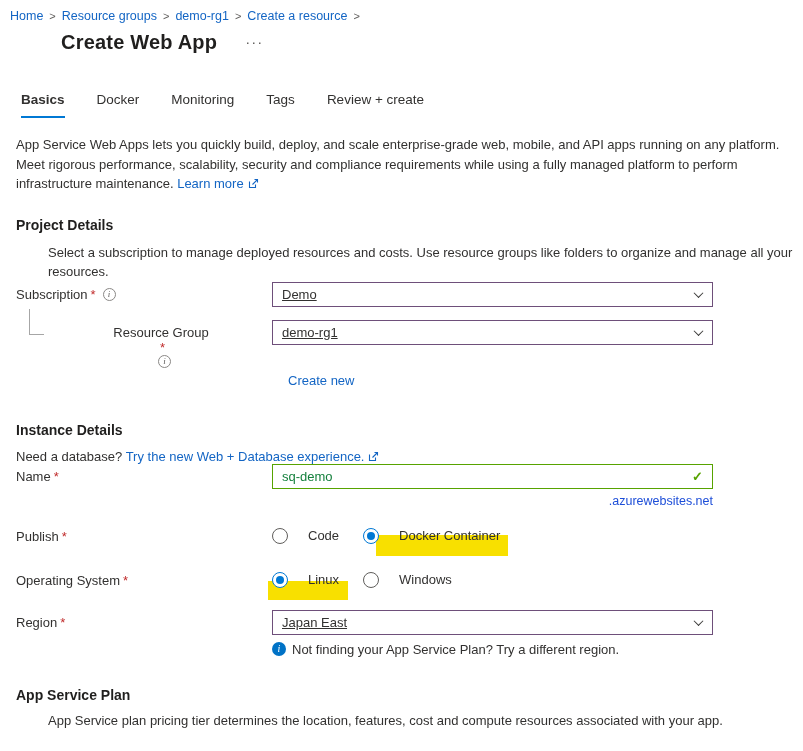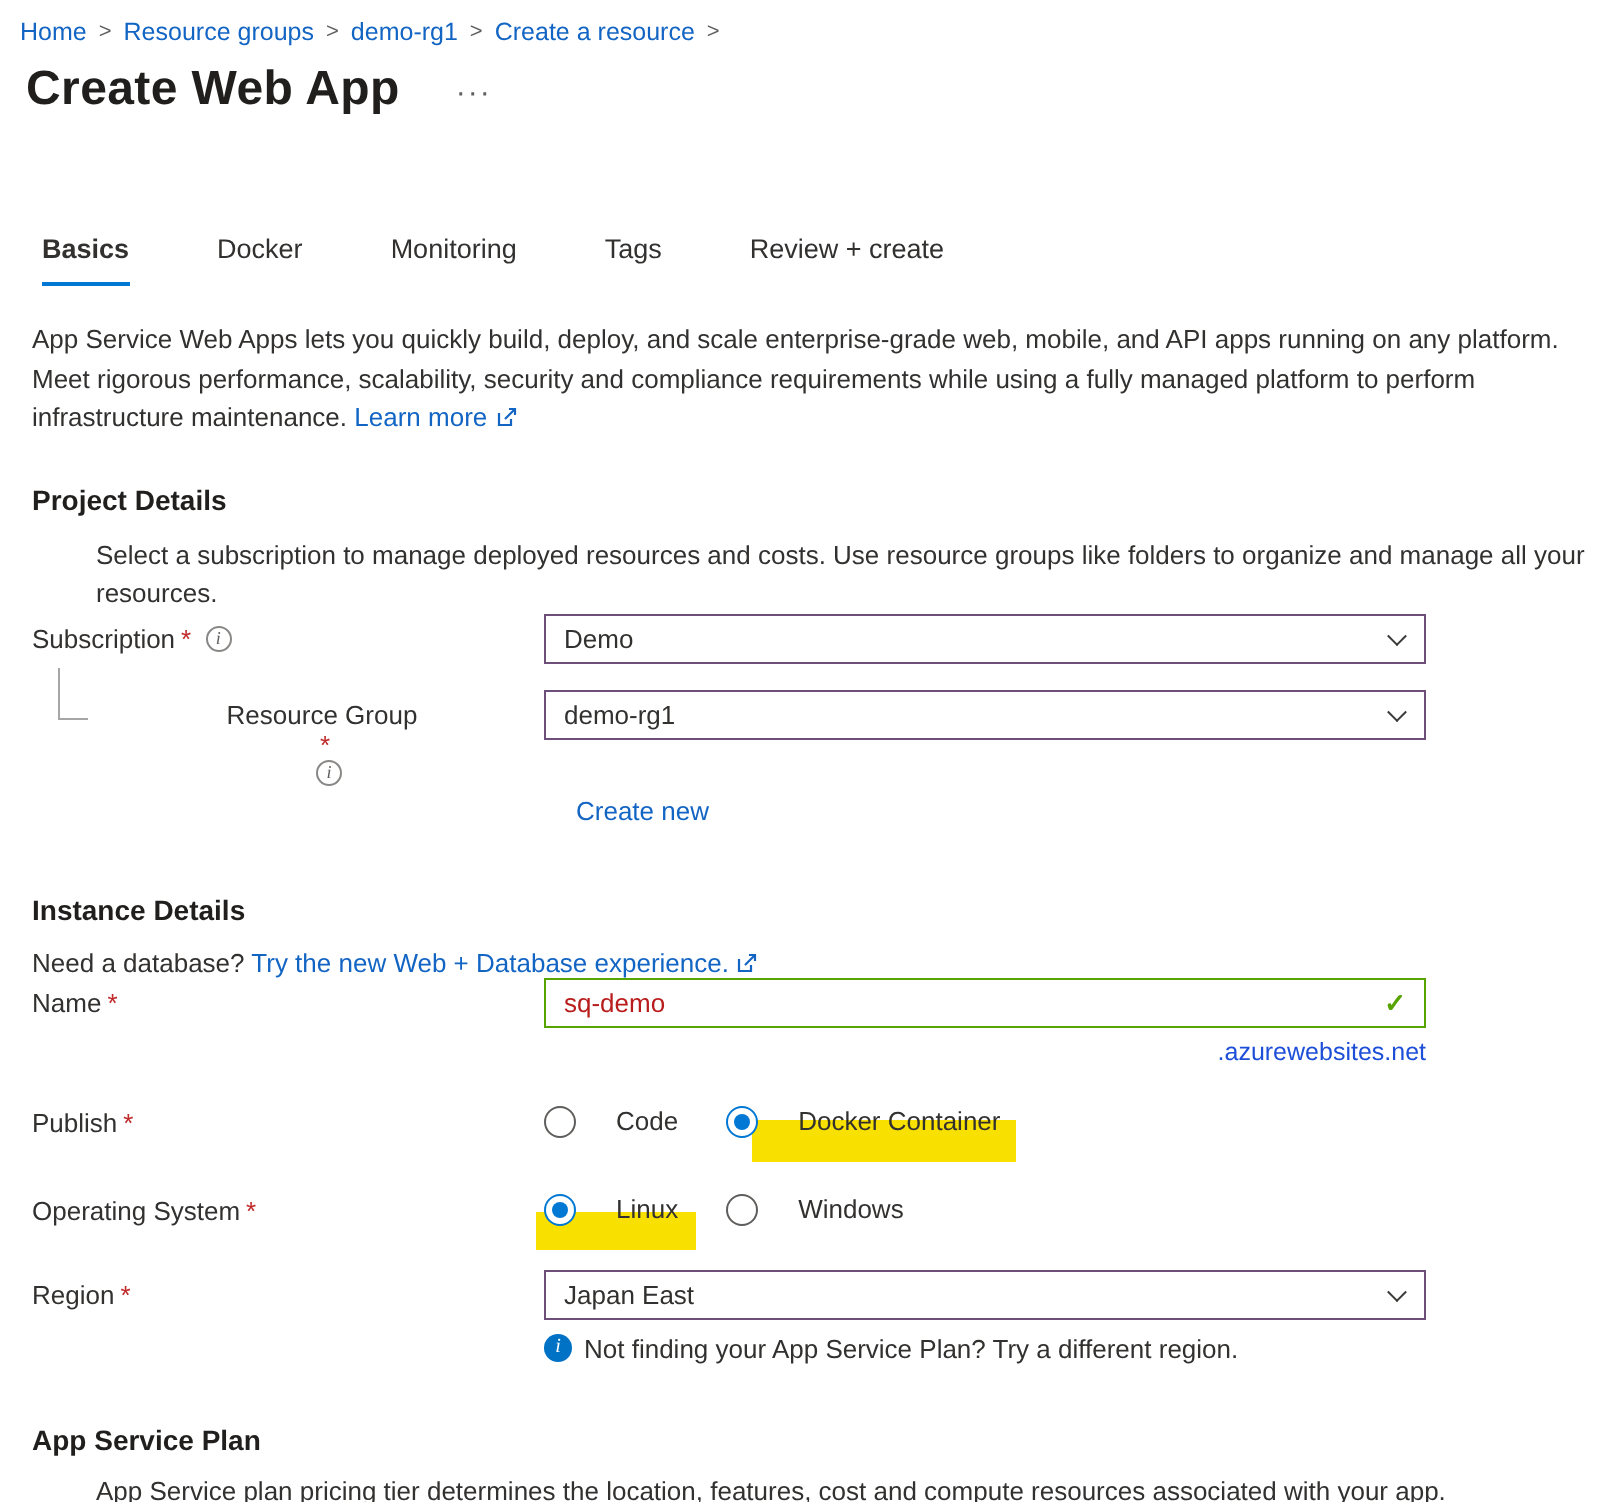--- a/index.html
+++ b/index.html
@@ -12,25 +12,25 @@
     overflow: hidden;
   }
   a { color: #1365c4; text-decoration: none; cursor: pointer; }
 
   
   .breadcrumb { padding: 9px 0 0 10px; font-size: 12.5px; display: flex; align-items: center; }
   .breadcrumb .sep { color: #605e5c; margin: 0 6px; font-size: 11px; }
 
   
   .title-row { display: flex; align-items: flex-end; gap: 28px; padding: 8px 0 0 13px; }
-  .title-row h1 { font-size: 24px; font-weight: 700; color: #201f1e; letter-spacing: .2px; }
+  .title-row h1 { font-size: 20px; font-weight: 700; color: #201f1e; letter-spacing: .2px; margin-left: 48px; }
   .more-dots { color: #605e5c; font-size: 15px; letter-spacing: 1px; cursor: pointer; padding-bottom: 4px; }
 
   
-  .tabs { display: flex; gap: 44px; margin: 58px 0 0 21px; }
+  .tabs { display: flex; gap: 32px; margin: 38px 0 0 21px; }
   .tab { padding-bottom: 9px; font-size: 13.5px; color: #323130; cursor: pointer; border-bottom: 2px solid transparent; }
   .tab.active { font-weight: 700; border-bottom-color: #0078d4; }
 
   .content { padding: 0 0 0 16px; }
 
   .intro { margin-top: 17px; line-height: 1.5; max-width: 772px; }
   .ext-icon { display: inline-block; vertical-align: -1px; margin-left: 4px; }
 
   .section-heading { margin-top: 23px; font-size: 14px; font-weight: 700; color: #201f1e; }
   .section-desc { margin-top: 10px; line-height: 1.5; max-width: 772px; margin-left: 32px; }
@@ -45,33 +45,33 @@
     color: #605e5c; font-size: 9px; line-height: 11px; text-align: center;
     margin-left: 7px; font-style: italic; font-family: "Liberation Serif", serif;
     cursor: pointer; flex-shrink: 0;
   }
   .info-icon::before { content: "i"; }
 
   
   .dropdown {
     height: 25px; border: 1px solid #6e4f7a; background: #fff;
     display: flex; align-items: center; justify-content: space-between;
-    padding: 0 10px 0 9px; cursor: pointer;
+    padding: 0 10px 0 9px; cursor: pointer; text-decoration: underline;
   }
   .chevron {
     width: 7px; height: 7px;
     border-right: 1.5px solid #3b3a39; border-bottom: 1.5px solid #3b3a39;
     transform: rotate(45deg) translate(-1px,-1px);
   }
   .text-field {
     height: 25px; border: 1px solid #57a300; background: #fff;
     display: flex; align-items: center; padding: 0 9px;
   }
   .text-field input {
-    border: none; outline: none; flex: 1; font: inherit; color: #b91c1c; background: transparent;
+    border: none; outline: none; flex: 1; font: inherit; color: #15803d; background: transparent;
   }
   .check { color: #57a300; font-weight: 700; font-size: 13px; }
   .check::before { content: "\2713"; }
   .suffix-line { margin-top: 5px; text-align: right; font-size: 12.5px; color: #1d4ed8; }
 
   .create-new-line { margin: 5px 0 0 272px; }
 
   
   .rg-label { padding-left: 34px; flex-direction: column; }
   .connector {

